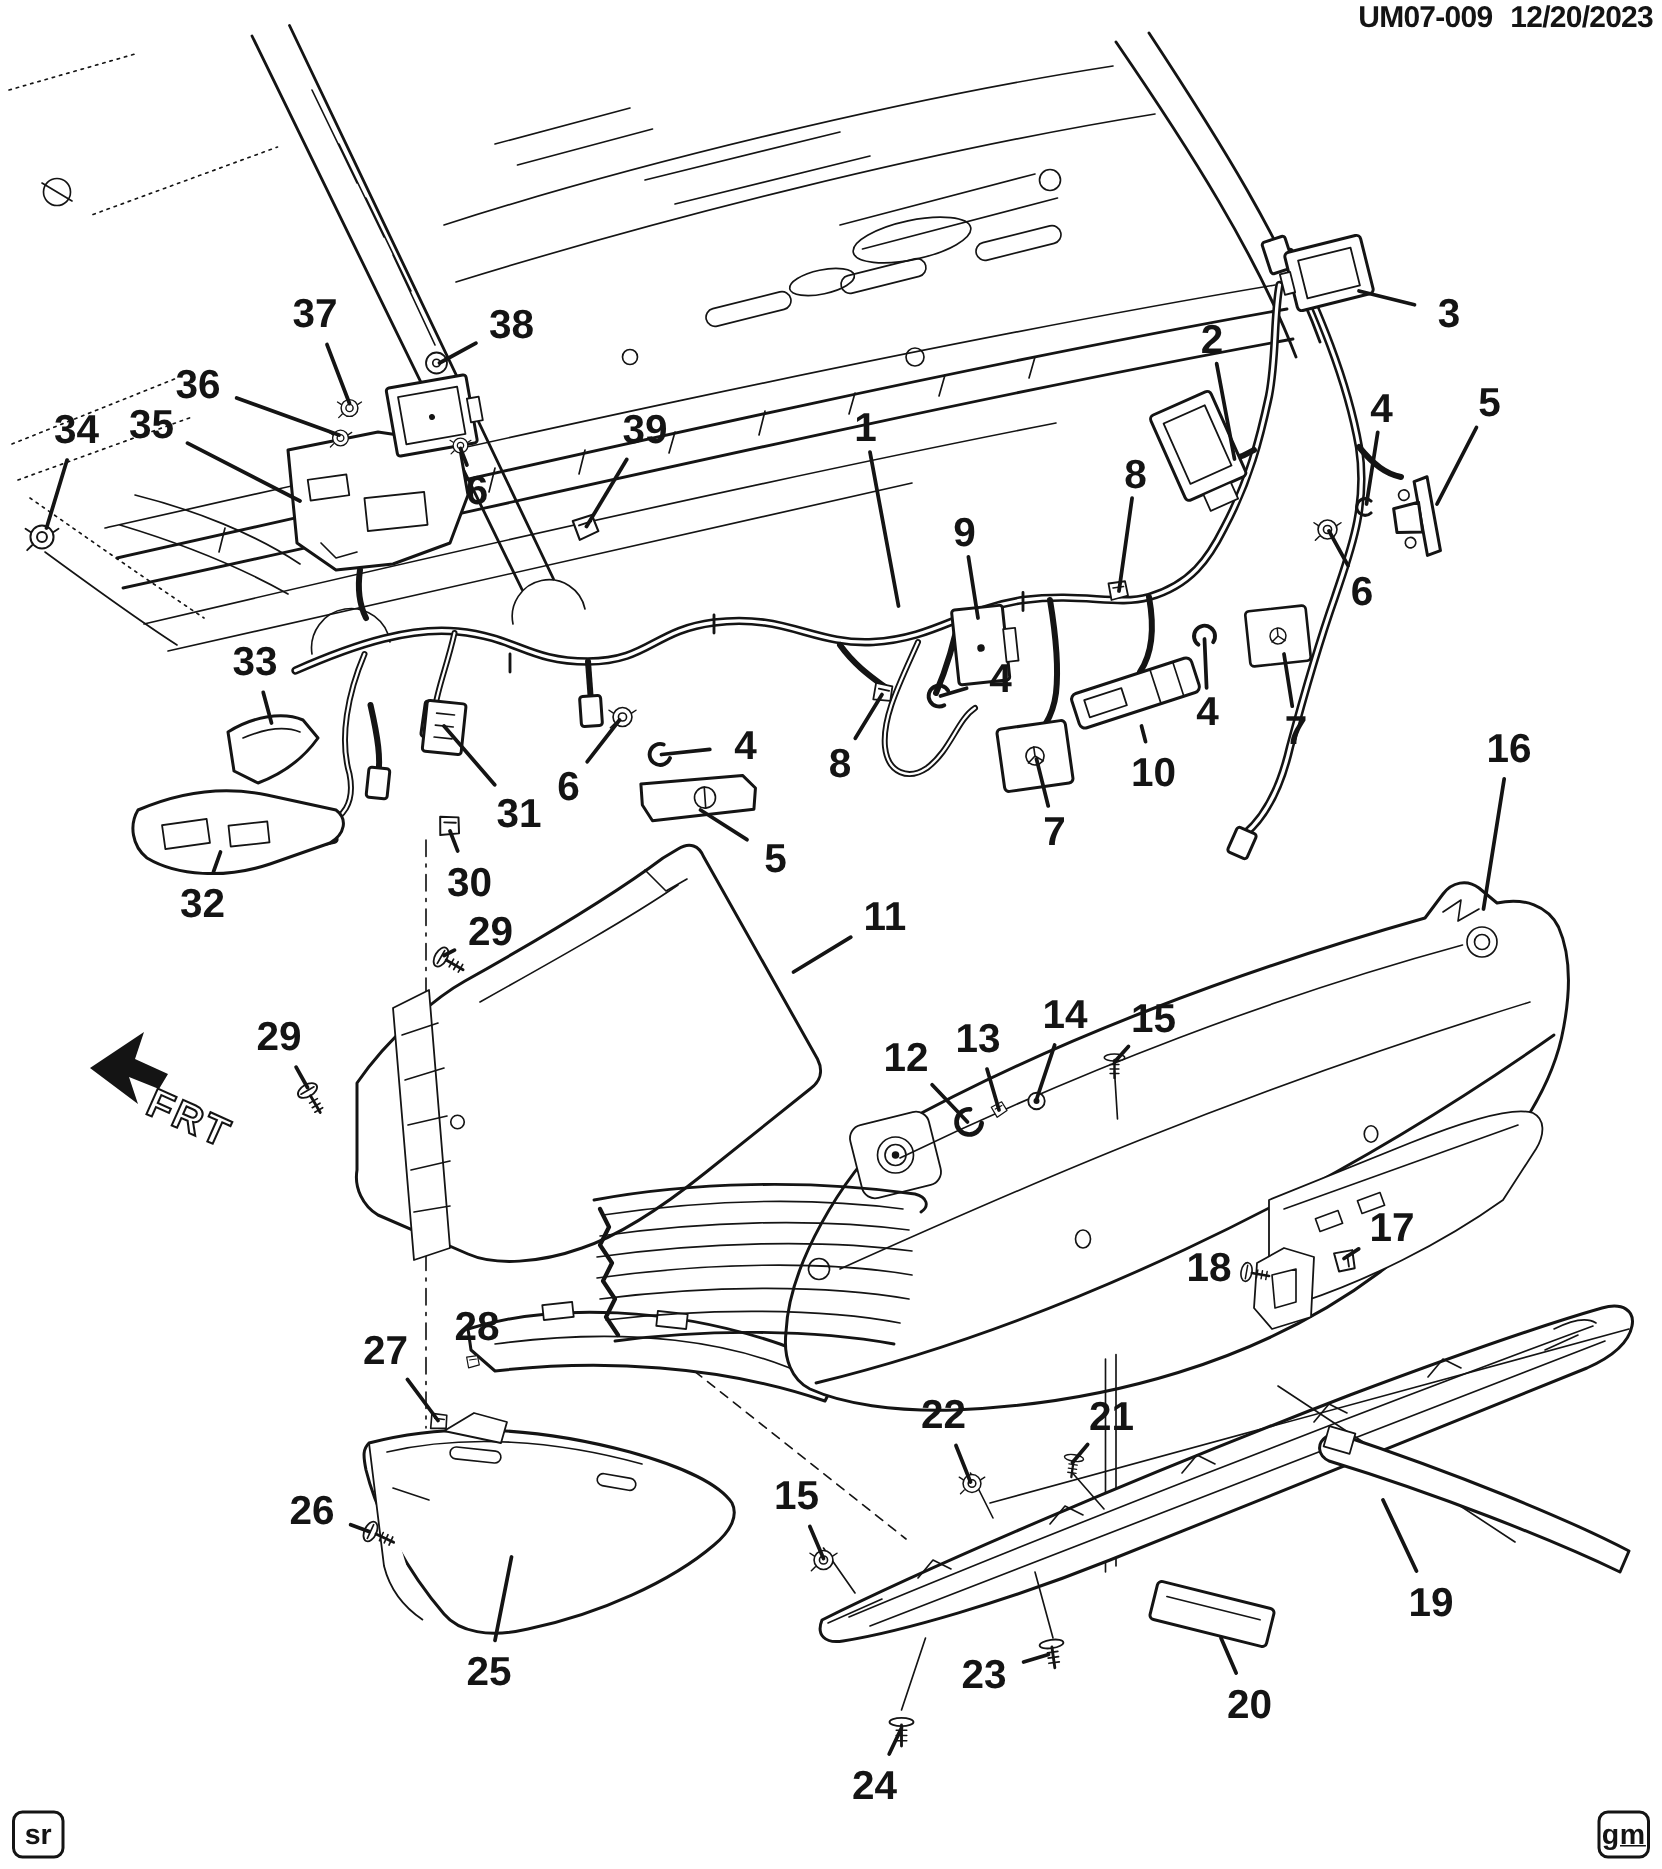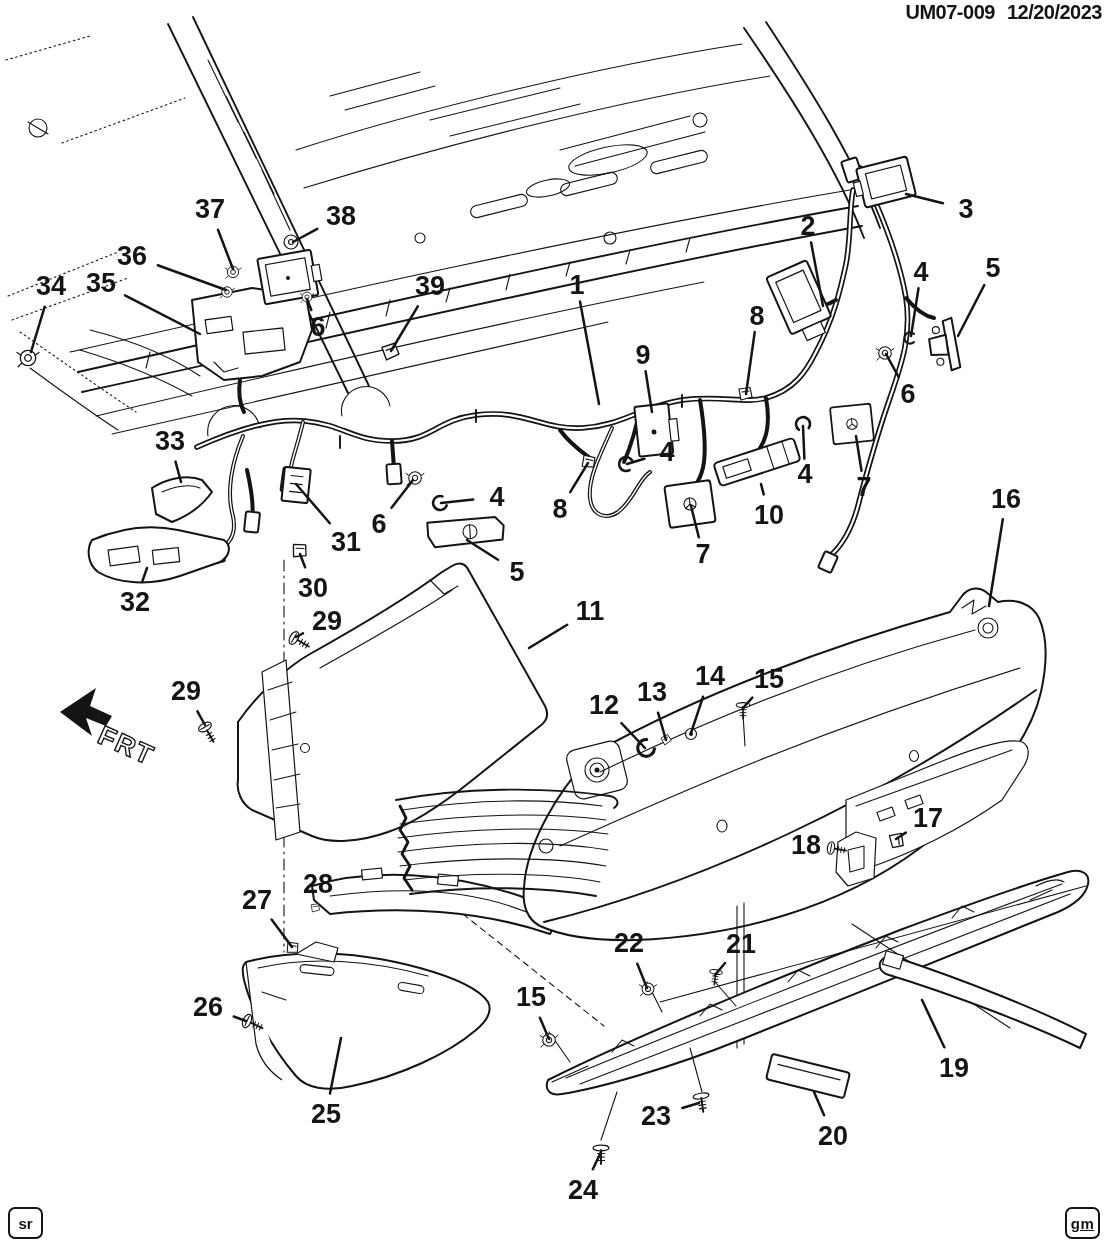--- a/index.html
+++ b/index.html
@@ -2,21 +2,21 @@
 <html style="--ink: #141414; --paper: #ffffff;"><head>
 <meta charset="utf-8">
 <style>
   :root{ --ink:#141414; --paper:#ffffff; }
   html,body{margin:0;padding:0;background:#e8e8e8;}
   .page{position:relative;width:1108px;height:1246px;background:var(--paper);overflow:hidden;
         font-family:"Liberation Sans", sans-serif;color:var(--ink);}
   .header{position:absolute;top:1px;right:6px;font-size:20px;font-weight:bold;letter-spacing:-0.5px;white-space:nowrap;}
   .header .date{margin-left:12px;}
   .badge{position:absolute;bottom:7px;width:31px;height:28px;border:2.5px solid var(--ink);border-radius:7px;
-         display:flex;align-items:center;justify-content:center;font-size:15px;font-weight:bold;line-height:1;}
+         display:flex;align-items:center;justify-content:center;font-size:19px;font-weight:bold;line-height:1;}
   .badge-sr{left:8px;}
   .badge-gm{right:8px;text-decoration:underline;letter-spacing:0.5px;text-align:center;}
   svg{position:absolute;left:0;top:0;}
   
   .s1{fill:none;stroke:var(--ink);stroke-width:1.1;stroke-linecap:round;stroke-linejoin:round;}
   .s2{fill:none;stroke:var(--ink);stroke-width:1.9;stroke-linecap:round;stroke-linejoin:round;}
   .s3{fill:none;stroke:var(--ink);stroke-width:2.8;stroke-linecap:round;stroke-linejoin:round;}
   .dot{stroke-dasharray:1.6 3.4;}
   .dash{stroke-dasharray:6 5;}
   .dashdot{stroke-dasharray:11 5 2 5;}

